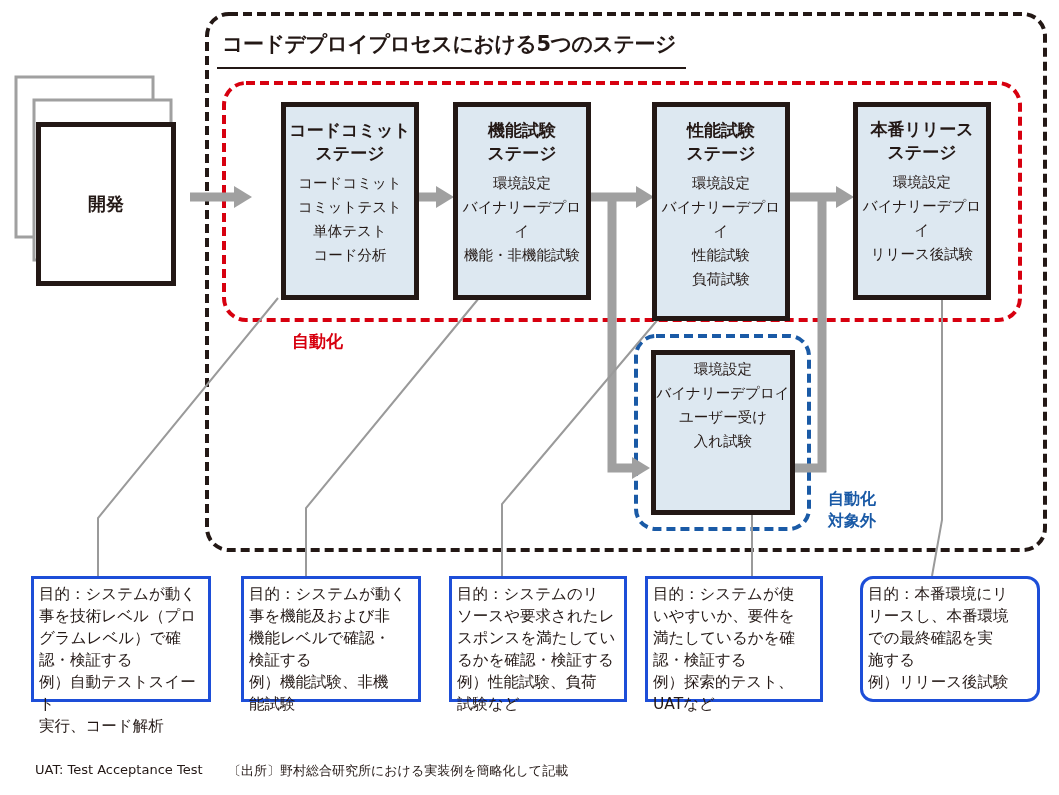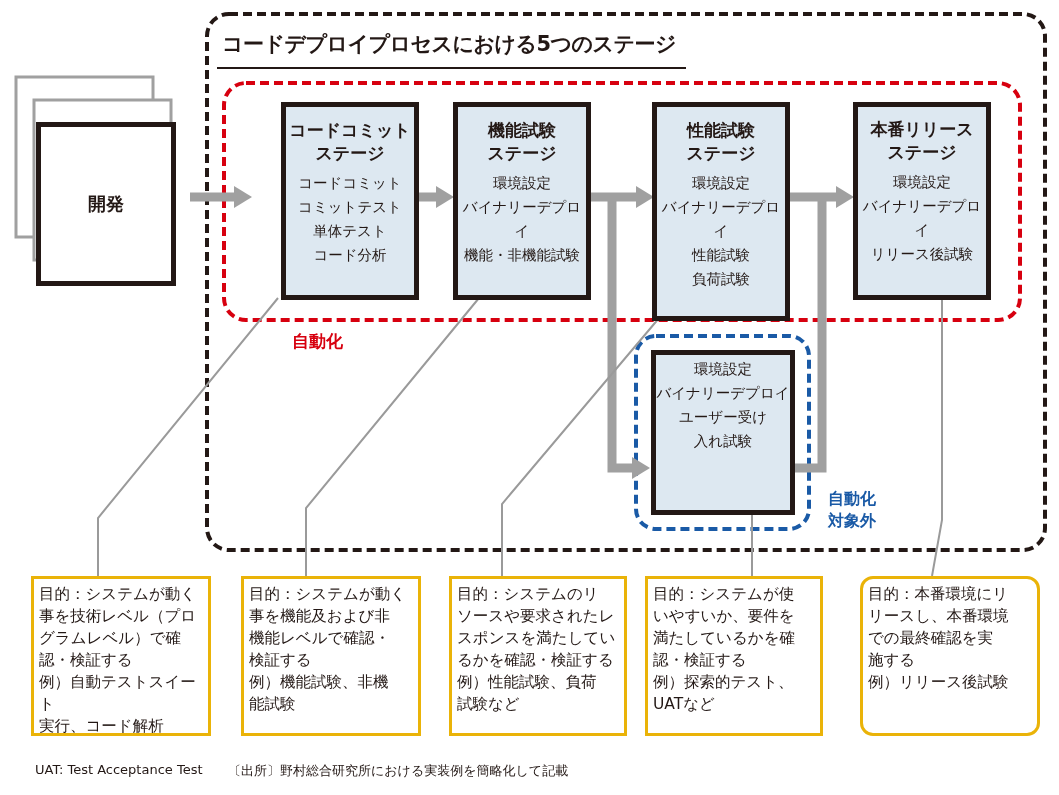--- a/index.html
+++ b/index.html
@@ -7,21 +7,21 @@
          font-family:"DejaVu Sans", sans-serif; color:#231815; }
   svg.lines { position:absolute; left:0; top:0; width:1059px; height:795px; }
   .title { position:absolute; left:222px; top:30px; font-size:21px; font-weight:bold; letter-spacing:-0.5px; }
   .stage { position:absolute; background:#dde8f1; border:5px solid #231815; box-sizing:border-box; text-align:center; }
   .stage .sname { font-weight:bold; font-size:17px; line-height:23px; margin-top:12px; }
   .stage .tasks { font-size:14.5px; line-height:24px; margin-top:6px; }
   .dev { position:absolute; border:5px solid #231815; background:#fff; box-sizing:border-box;
          display:flex; align-items:center; justify-content:center; font-weight:bold; font-size:18px; }
   .label-red { position:absolute; left:292px; top:330px; color:#d7000f; font-weight:bold; font-size:17px; }
   .label-blue { position:absolute; left:828px; top:488px; color:#1a5aa6; font-weight:bold; font-size:16px; line-height:22px; }
-  .note { position:absolute; top:576px; height:160px; border:3px solid #eab308; background:#fff; box-sizing:border-box;
+  .note { position:absolute; top:576px; height:126px; border:3px solid #1d4ed8; background:#fff; box-sizing:border-box;
           padding:4px 5px; font-size:15.5px; line-height:22px; white-space:pre-line; }
   .foot { position:absolute; top:762px; font-size:13px; }
 </style>
 </head>
 <body>
 
 <svg class="lines">
 
   <rect x="207" y="14" width="838" height="536" rx="22" ry="22" fill="none" stroke="#231815" stroke-width="4" stroke-dasharray="9,5"></rect>
 

